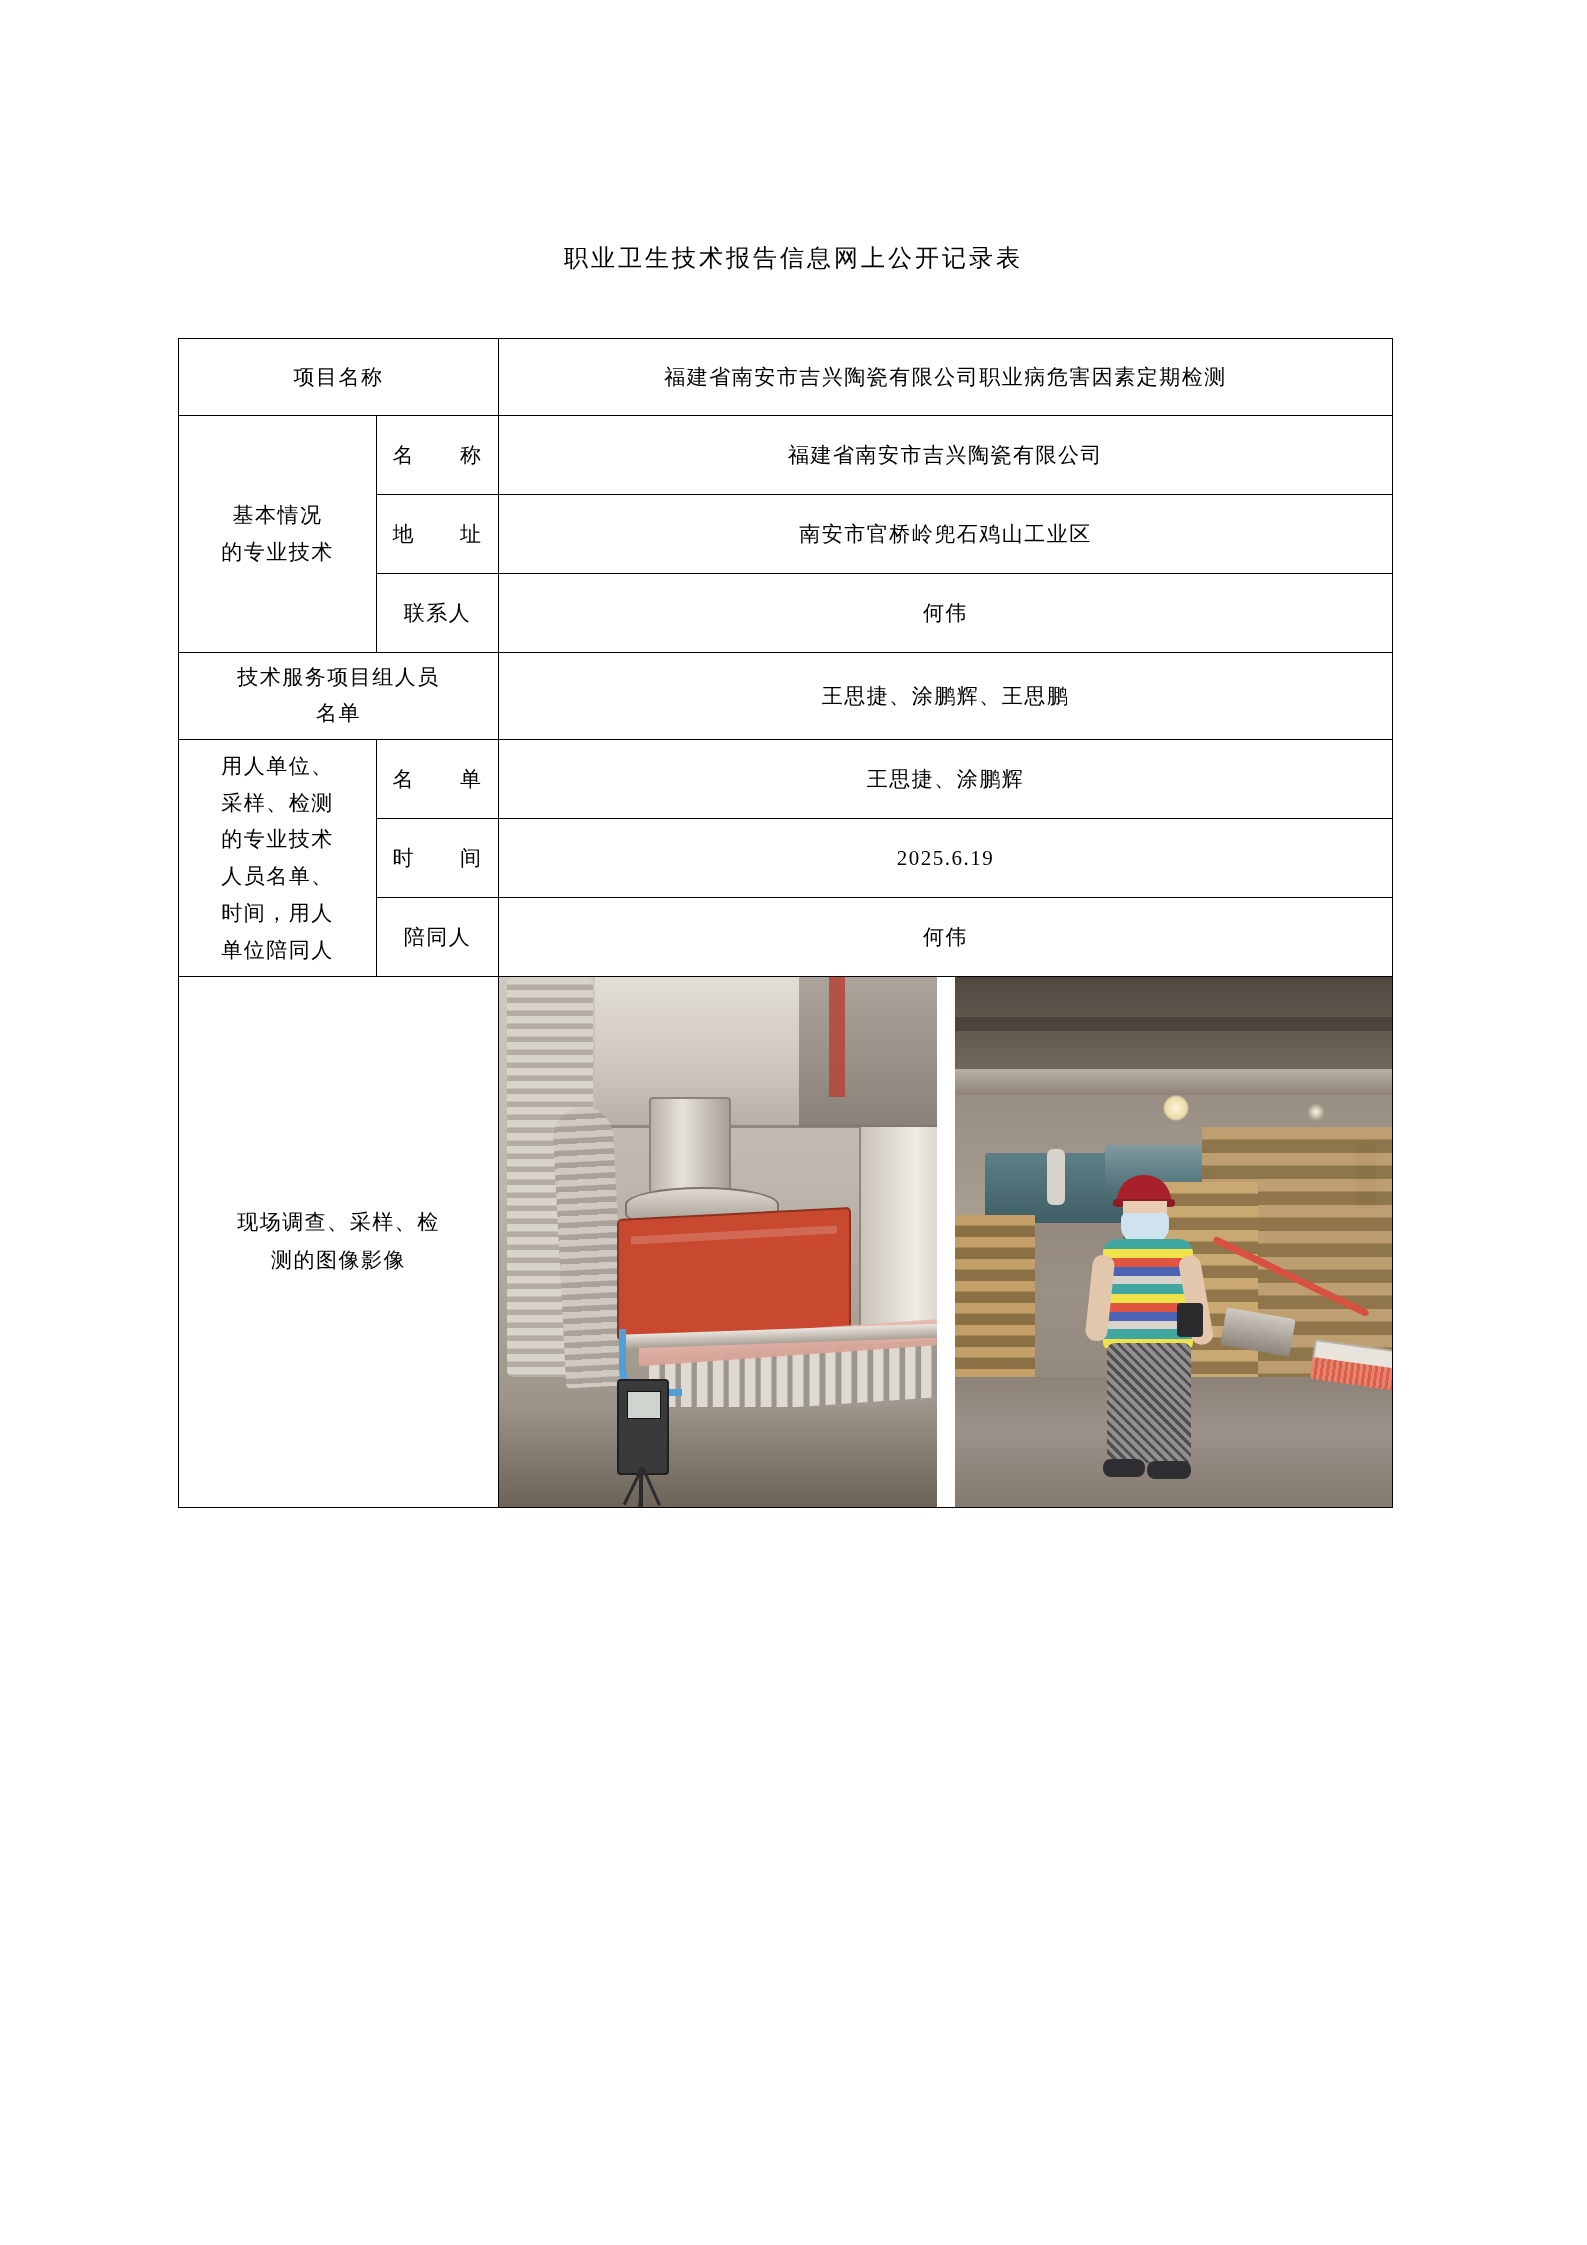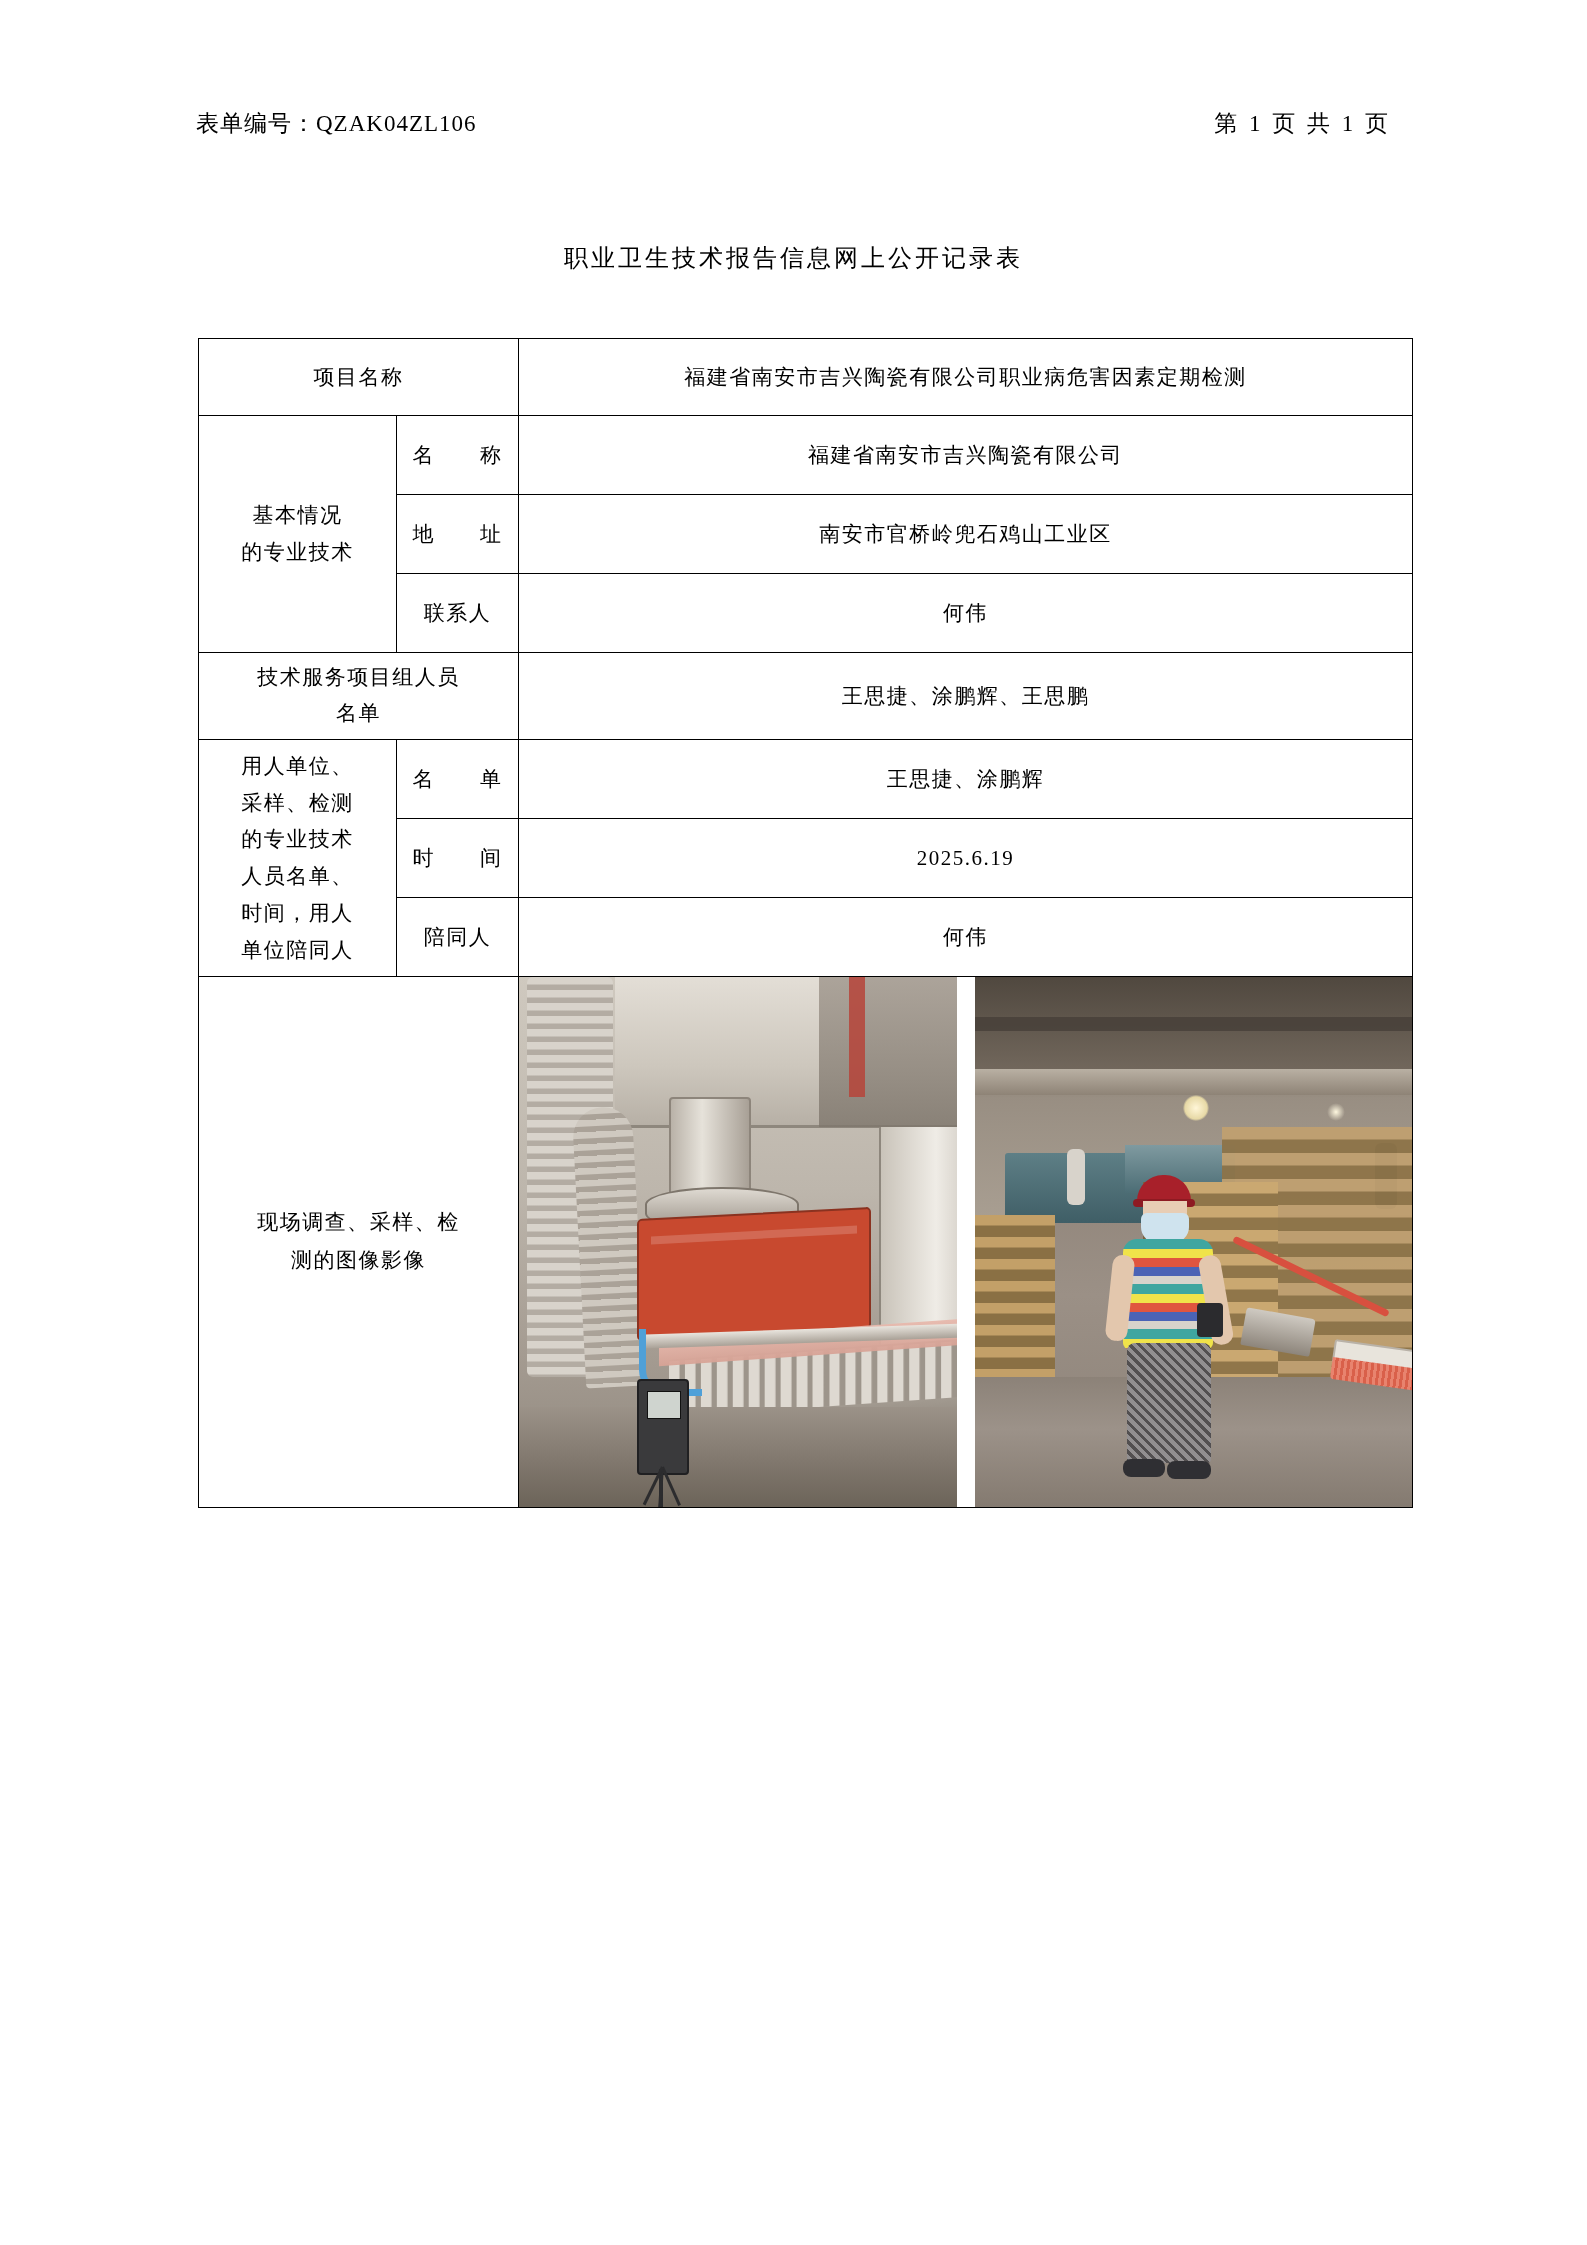--- a/index.html
+++ b/index.html
@@ -46,21 +46,21 @@
     left: 0;
     width: 100%;
     text-align: center;
     font-size: 24px;
     letter-spacing: 3px;
     font-family: "Liberation Serif", "DejaVu Serif", serif;
   }
   table.main {
     position: absolute;
     top: 338px;
-    left: 198px;
+    left: 178px;
     width: 1215px;
     border-collapse: collapse;
     table-layout: fixed;
   }
   table.main td {
     border: 1.5px solid #000000;
     padding: 0;
     vertical-align: middle;
     text-align: center;
     font-size: 21px;
@@ -367,24 +367,20 @@
     background: linear-gradient(180deg, #cfcac2, #8d857b);
     transform: rotate(10deg);
     border-radius: 4px 4px 2px 2px;
   }
 </style>
 </head>
 <body>
 
 <div class="page">
 
-  <div class="header-row">
-    <div class="header-left"><span>表单编号：</span><span>QZAK04ZL106</span></div>
-    <div class="header-right">第 1 页 共 1 页</div>
-  </div>
 
   <div class="doc-title">职业卫生技术报告信息网上公开记录表</div>
 
   <table class="main">
     <colgroup>
       <col style="width:198px">
       <col style="width:122px">
       <col>
     </colgroup>
     <tbody>

